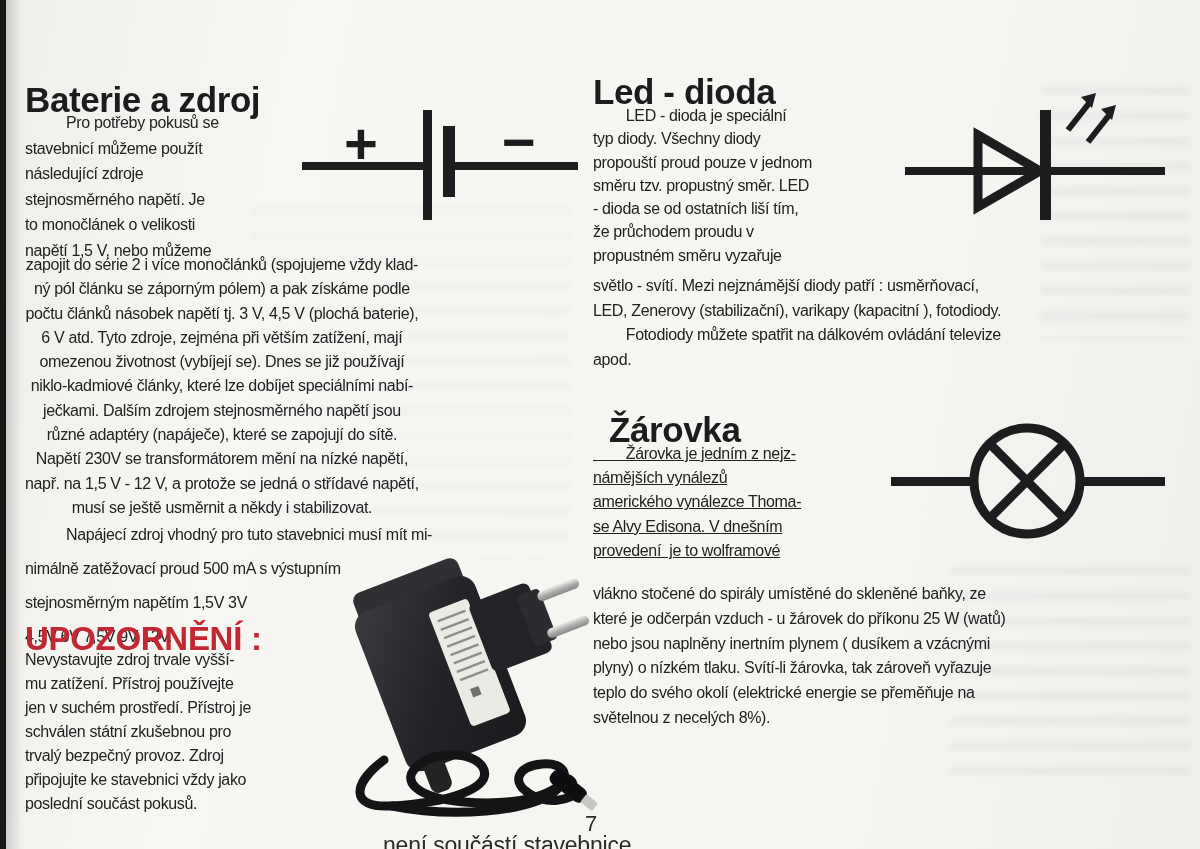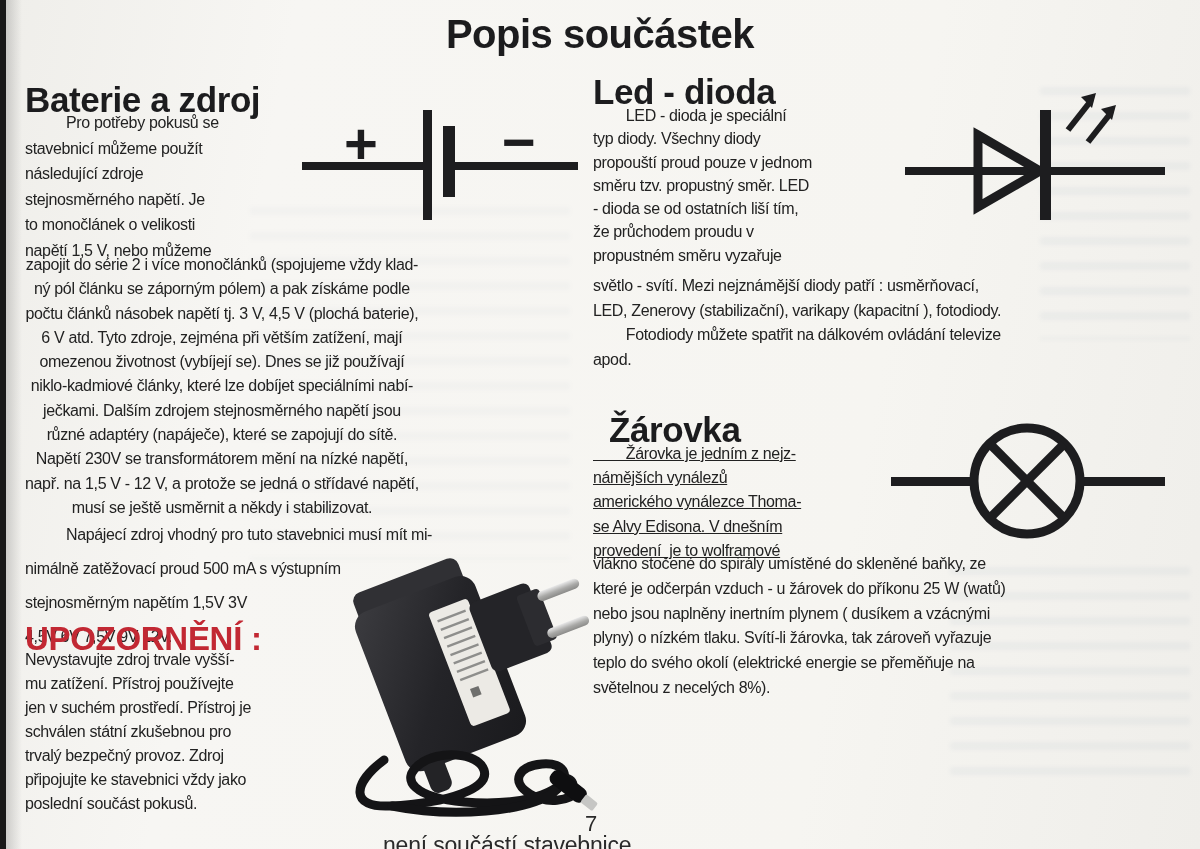--- a/index.html
+++ b/index.html
@@ -26,21 +26,20 @@
 
 <div class="page">
 
   <div class="abs edge-left"></div>
   <div class="abs fold"></div>
 
   <div class="abs ghost" style="left:1040px;top:80px;width:150px;height:260px;"></div>
   <div class="abs ghost" style="left:950px;top:560px;width:240px;height:230px;"></div>
   <div class="abs ghost" style="left:250px;top:200px;width:320px;height:360px;opacity:.04;"></div>
 
-  <div class="abs page-title">Popis součástek</div>
 
   <div class="abs sec-h" style="left:25px;top:80px;">Baterie a zdroj</div>
   <div class="abs bt" style="left:25px;top:110px;line-height:25.5px;">          Pro potřeby pokusů se
 stavebnicí můžeme použít
 následující zdroje
 stejnosměrného napětí. Je
 to monočlánek o velikosti
 napětí 1,5 V, nebo můžeme</div>
   <div class="abs bt" style="left:25px;top:253px;text-align:center;">zapojit do série 2 i více monočlánků (spojujeme vždy klad-
 ný pól článku se záporným pólem) a pak získáme podle
@@ -100,21 +99,21 @@
       <polygon points="218,25 203,29 214,40" fill="#1d1d1f"></polygon>
     </g>
   </svg>
 
   <div class="abs sec-h" style="left:593px;top:410px;margin-left:16px;">Žárovka</div>
   <div class="abs bt" style="left:593px;top:442px;line-height:24.2px;text-decoration:underline;">        Žárovka je jedním z nejz-
 námějších vynálezů
 amerického vynálezce Thoma-
 se Alvy Edisona. V dnešním
 provedení  je to wolframové</div>
-  <div class="abs bt" style="left:593px;top:552px;line-height:24.8px;">vlákno stočené do spirály umístěné do skleněné baňky, ze
+  <div class="abs bt" style="left:593px;top:582px;line-height:24.8px;">vlákno stočené do spirály umístěné do skleněné baňky, ze
 které je odčerpán vzduch - u žárovek do příkonu 25 W (watů)
 nebo jsou naplněny inertním plynem ( dusíkem a vzácnými
 plyny) o nízkém tlaku. Svítí-li žárovka, tak zároveň vyřazuje
 teplo do svého okolí (elektrické energie se přeměňuje na
 světelnou z necelých 8%).</div>
 
   <svg class="abs" style="left:883px;top:412px;" width="292" height="140" viewBox="0 0 292 140">
     <rect x="8" y="65" width="82" height="9" fill="#1d1d1f"></rect>
     <rect x="198" y="65" width="84" height="9" fill="#1d1d1f"></rect>
     <circle cx="144" cy="69" r="53" fill="none" stroke="#1d1d1f" stroke-width="9"></circle>

